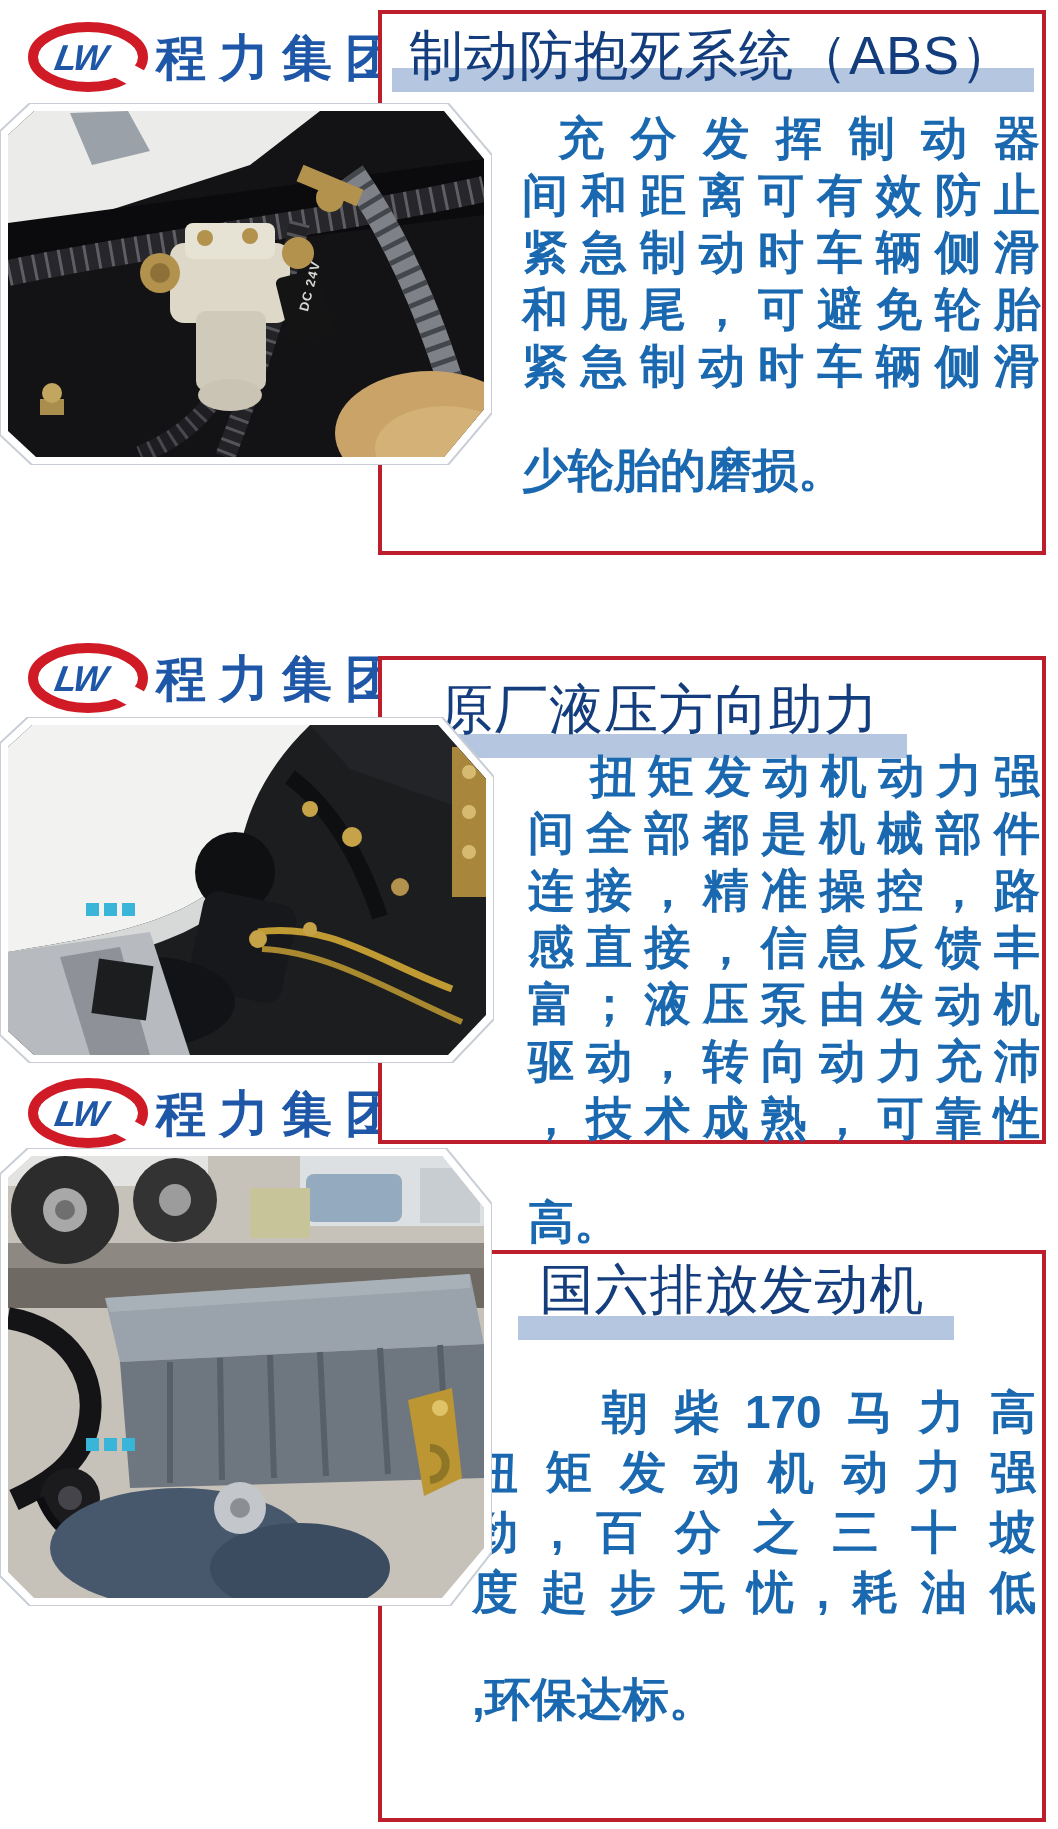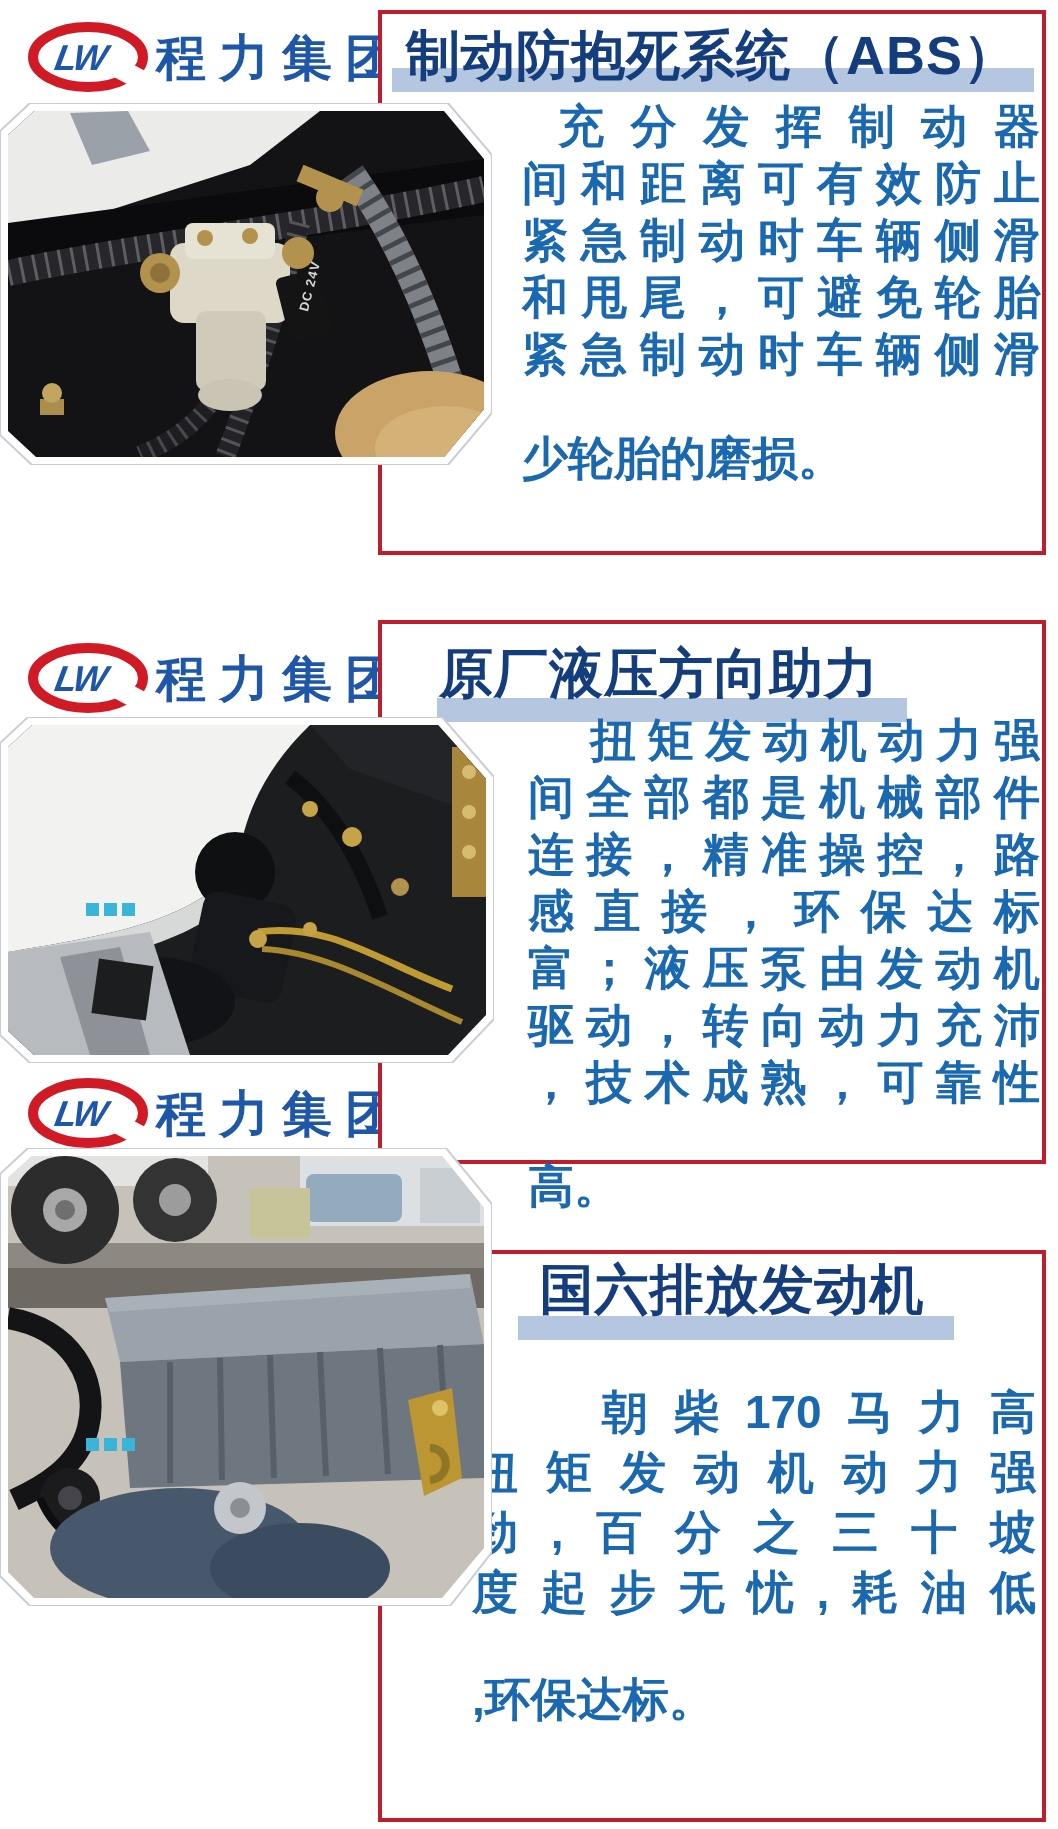--- a/index.html
+++ b/index.html
@@ -25,37 +25,37 @@
   .logo svg{display:block;width:100%;height:100%;}
   .logo-ring{stroke:var(--logo-red);fill:none;}
   .logo-mono{fill:var(--logo-blue);font-weight:bold;font-style:italic;font-size:36px;letter-spacing:-2px;}
   .logo-text{fill:var(--logo-blue);font-weight:bold;font-size:50px;letter-spacing:13px;}
   
   .panel{
     position:absolute;left:378px;width:668px;background:#ffffff;
     border:4px solid var(--accent-red);z-index:1;
   }
   .panel-1{top:10px;height:545px;}
-  .panel-2{top:620px;height:544px;}
+  .panel-2{top:656px;height:488px;}
   .panel-3{top:1250px;height:572px;}
   .title-wrap{position:relative;width:100%;}
   .hl-bar{position:absolute;background:var(--bar-blue);z-index:0;}
   .panel-1 .hl-bar{left:10px;right:8px;top:48px;height:24px;}
   .panel-2 .hl-bar{left:55px;width:470px;top:60px;height:24px;}
   .panel-3 .hl-bar{left:136px;width:436px;top:62px;height:24px;}
   .title{
     position:relative;z-index:1;text-align:center;
-    font-size:54px;font-weight:bold;color:var(--title-navy);letter-spacing:1px;
+    font-size:54px;font-weight:normal;color:var(--title-navy);letter-spacing:1px;
     white-space:nowrap;
   }
   .panel-1 .title{margin-top:6px;}
   .panel-2 .title{margin-top:14px;padding-right:106px;}
   .panel-3 .title{padding-left:40px;text-align:center;}
   .body{position:absolute;font-weight:bold;color:var(--body-blue);font-size:46px;}
-  .body-1{left:140px;top:84px;width:518px;line-height:57px;}
+  .body-1{left:140px;top:96px;width:518px;line-height:57px;}
   .body-2{left:146px;top:88px;width:512px;line-height:57px;}
   .body-3{left:90px;top:128px;width:564px;line-height:60px;}
   .jline{text-align:justify;text-align-last:justify;}
   .jline.last{text-align-last:left;margin-top:47px;}
   .ind-sm{padding-left:36px;}
   .ind-md{padding-left:62px;}
   .ind-lg{padding-left:130px;}
   
   .photo{position:absolute;left:0;z-index:5;}
   .photo-1{top:103px;}
@@ -146,21 +146,21 @@
 
   <section class="panel panel-2">
     <div class="title-wrap">
       <div class="hl-bar"></div>
       <h2 class="title">原厂液压方向助力</h2>
     </div>
     <div class="body body-2">
       <div class="jline ind-md">扭矩发动机动力强</div>
       <div class="jline">间全部都是机械部件</div>
       <div class="jline">连接，精准操控，路</div>
-      <div class="jline">感直接，环保达标</div>
+      <div class="jline">感直接，信息反馈丰</div>
       <div class="jline">富；液压泵由发动机</div>
       <div class="jline">驱动，转向动力充沛</div>
       <div class="jline">，技术成熟，可靠性</div>
       <div class="jline last">高。</div>
     </div>
   </section>
 
   <svg class="photo photo-2" width="494" height="346" viewBox="0 0 494 346">
     <defs>
       <clipPath id="pc2">

